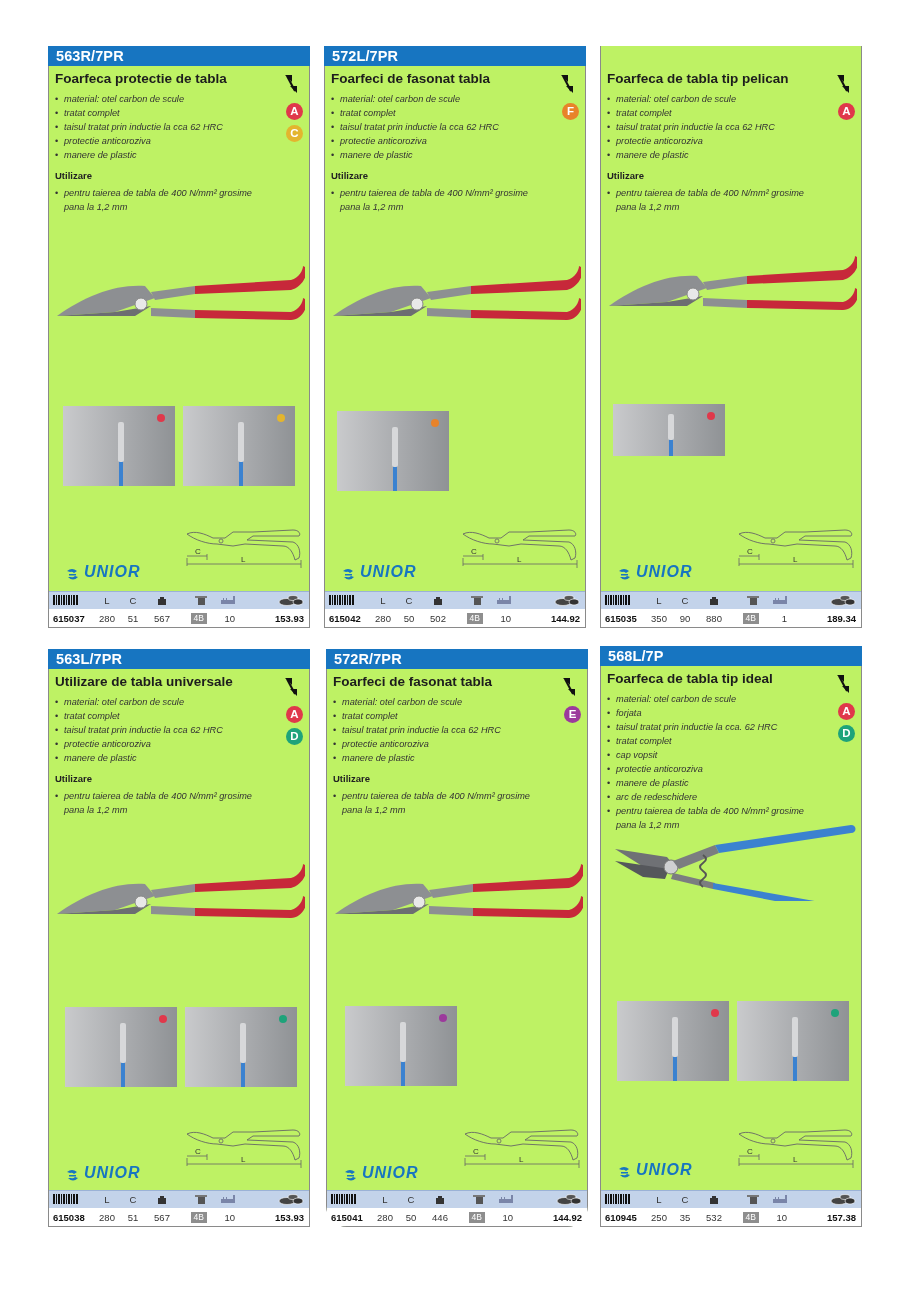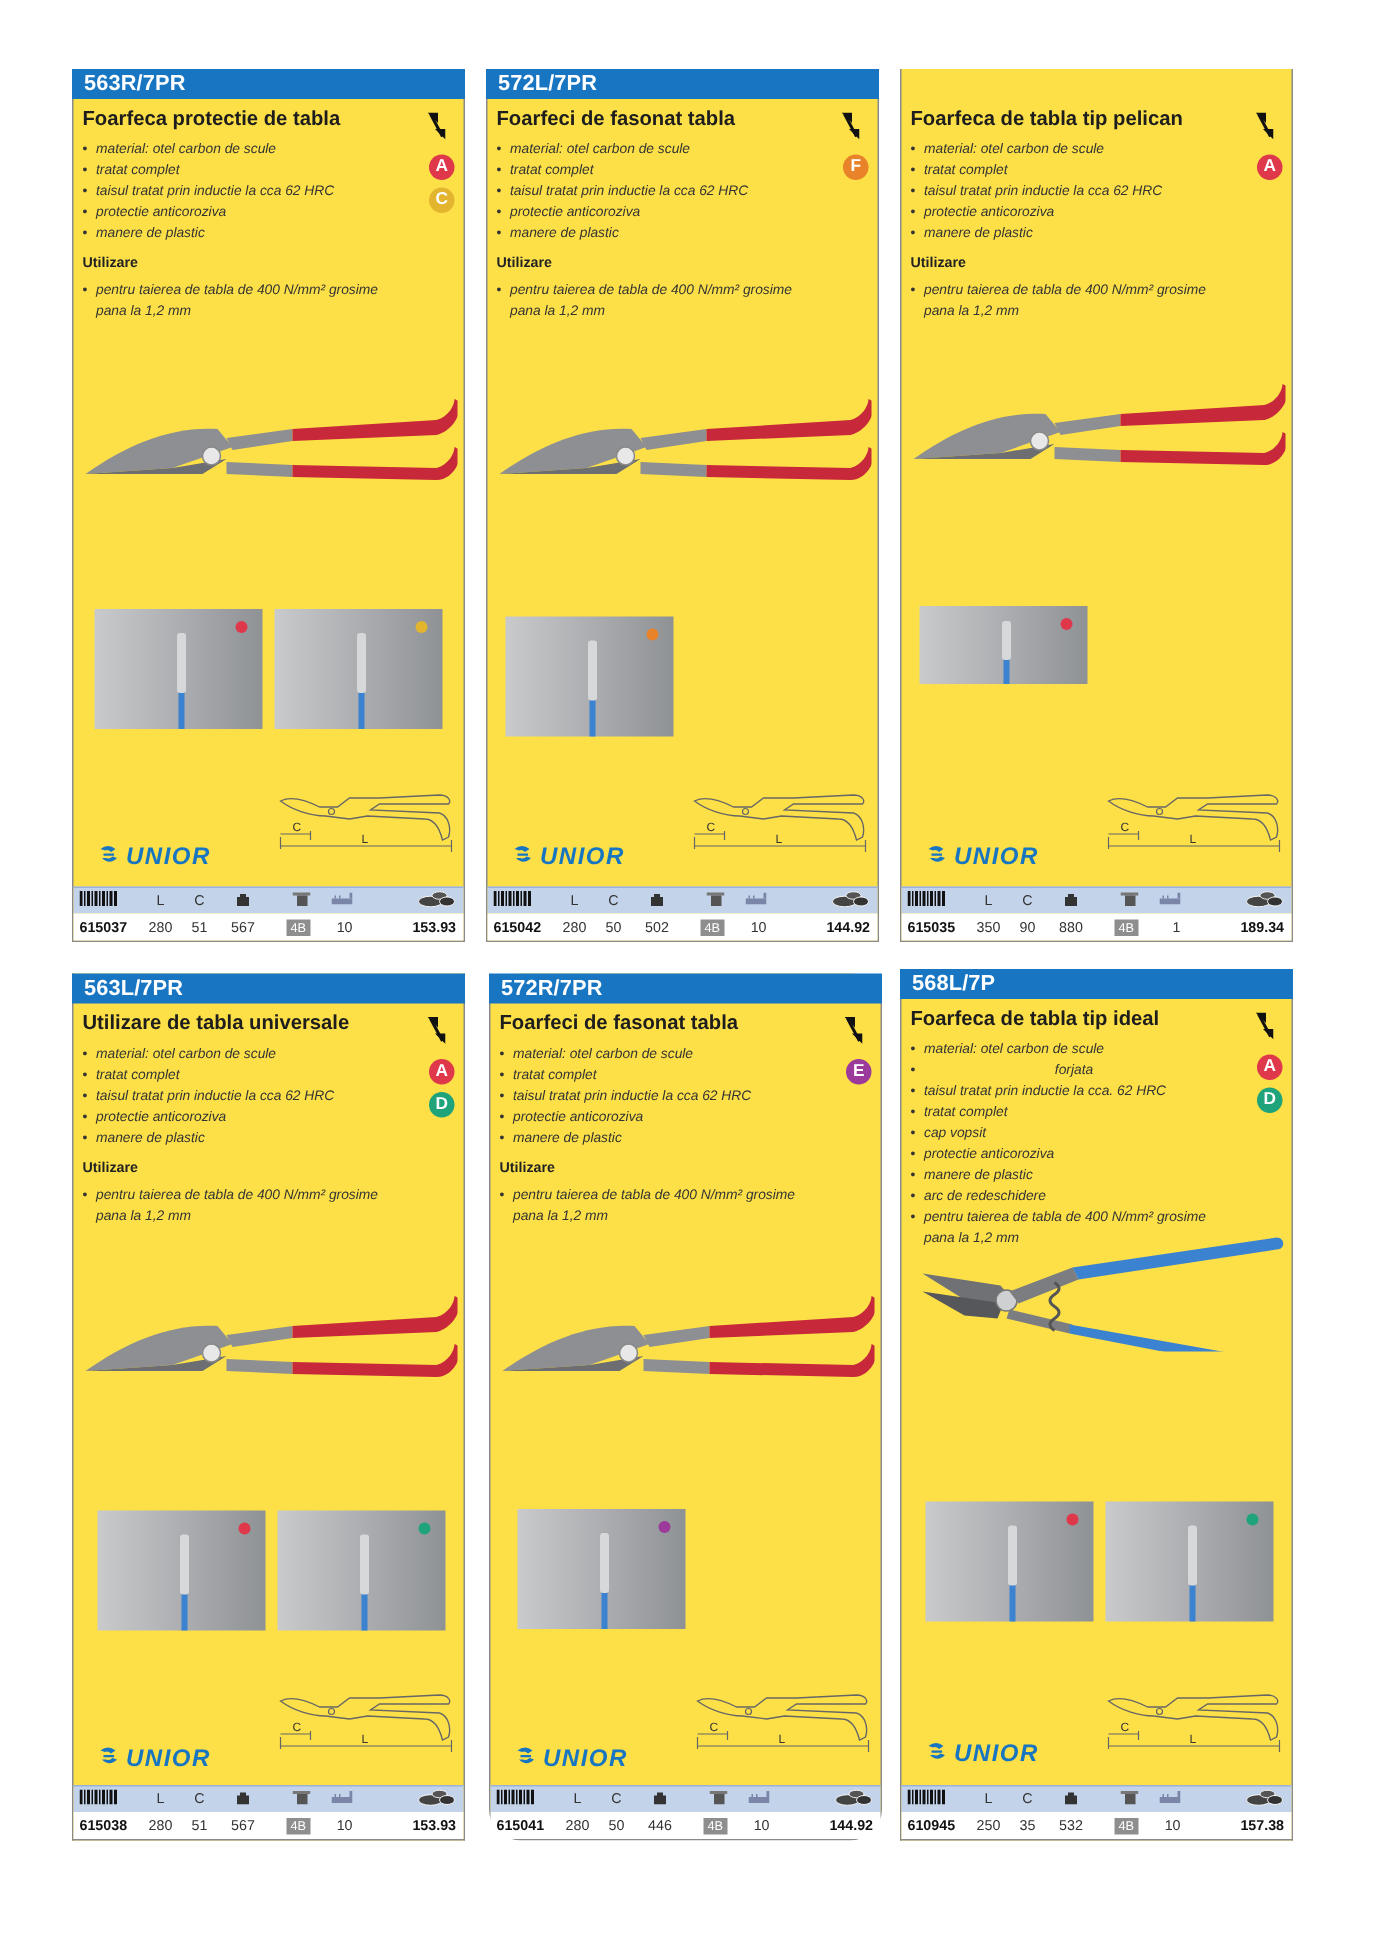--- a/index.html
+++ b/index.html
@@ -1,34 +1,34 @@
 <!DOCTYPE html>
 <html><head>
 <meta charset="utf-8">
 <style>
   html, body { margin:0; padding:0; background:#ffffff; }
   body { width:920px; height:1301px; position:relative; font-family:"Liberation Sans", sans-serif; color:#222; overflow:hidden; }
-  .card { position:absolute; width:262px; background:#fde047; border:1px solid #8a8a8a; border-top:none; box-sizing:border-box; }
+  .card { position:absolute; width:262px; background:#bef264; border:1px solid #8a8a8a; border-top:none; box-sizing:border-box; }
   .card-head { position:absolute; left:-1px; right:-1px; top:0; height:20px; background:#1775c1; color:#fff; font-weight:bold; font-size:14.5px; line-height:21px; padding-left:8px; letter-spacing:0.1px; }
   .card-title { position:absolute; left:6px; top:25px; font-weight:bold; font-size:13.5px; color:#1d1d1d; white-space:nowrap; }
   .cut-icon { position:absolute; right:12px; top:29px; width:12px; height:18px; }
   .badges { position:absolute; right:6px; top:57px; display:flex; flex-direction:column; gap:5px; }
   .badge { width:17px; height:17px; border-radius:50%; color:#fff; font-weight:bold; font-size:11.5px; line-height:17px; text-align:center; }
   ul.features { position:absolute; left:6px; top:46px; margin:0; padding:0; list-style:none; font-size:9.2px; font-style:italic; color:#333; line-height:14px; }
   ul.features li { padding-left:9px; position:relative; white-space:nowrap; }
   ul.features li::before { content:"•"; position:absolute; left:0; font-style:normal; }
   .usage-title { position:absolute; left:6px; font-size:9.5px; font-weight:bold; color:#222; }
   .usage { position:absolute; left:6px; font-size:9.2px; font-style:italic; color:#333; line-height:14px; margin:0; padding:0; list-style:none; }
   .usage li { padding-left:9px; position:relative; width:200px; }
   .usage li::before { content:"•"; position:absolute; left:0; font-style:normal; }
   .tool { position:absolute; }
   .photo { position:absolute; background:linear-gradient(90deg,#c9cacc 0%,#a9abae 55%,#8f9295 100%); }
   .photo .dot { position:absolute; width:8px; height:8px; border-radius:50%; top:8px; right:10px; }
   .diagram { position:absolute; width:122px; height:44px; }
-  .logo { position:absolute; left:16px; display:flex; align-items:flex-start; gap:4px; color:#1775c1; font-weight:bold; font-style:italic; font-size:16px; letter-spacing:1px; }
+  .logo { position:absolute; left:16px; display:flex; align-items:flex-end; gap:4px; color:#1775c1; font-weight:bold; font-style:italic; font-size:16px; letter-spacing:1px; }
   .logo .mark { width:15px; height:13px; }
   .specs { position:absolute; left:0; right:0; height:36px; }
   .specs .hdr { height:17px; background:#c3d3ea; display:flex; align-items:center; font-size:9.5px; color:#333; border-top:1px solid #9bb2d6; }
   .specs .row { height:18px; background:#fff; display:flex; align-items:center; font-size:9.5px; color:#333; }
   .c0 { width:42px; padding-left:4px; }
   .c1 { width:24px; text-align:center; }
   .c2 { width:28px; text-align:center; }
   .c3 { width:30px; text-align:center; }
   .c4 { width:30px; text-align:right; }
   .c5 { width:28px; text-align:right; }
@@ -574,21 +574,21 @@
       <polygon points="0,0 7,0 7,7" fill="#111"></polygon>
       <line x1="2" y1="1" x2="10" y2="16" stroke="#111" stroke-width="2"></line>
       <polygon points="5,11 12,11 12,18" fill="#111"></polygon>
     </svg>
     <div class="badges">
         <div class="badge" style="background: rgb(224, 56, 75);">A</div>
         <div class="badge" style="background: rgb(30, 163, 122);">D</div>
       </div>
     <ul class="features">
         <li style="white-space: nowrap;">material: otel carbon de scule</li>
-        <li style="white-space: nowrap; text-align: center;">forjata</li>
+        <li style="white-space: nowrap;">forjata</li>
         <li style="white-space: nowrap;">taisul tratat prin inductie la cca. 62 HRC</li>
         <li style="white-space: nowrap;">tratat complet</li>
         <li style="white-space: nowrap; font-style: italic;">cap vopsit</li>
         <li style="white-space: nowrap;">protectie anticoroziva</li>
         <li style="white-space: nowrap;">manere de plastic</li>
         <li style="white-space: nowrap;">arc de redeschidere</li>
         <li style="white-space: normal; width: 200px;">pentru taierea de tabla de 400 N/mm² grosime pana la 1,2 mm</li>
       </ul>
 
     <svg class="tool" width="250" height="80" viewBox="0 0 250 80" style="left: 6px; top: 175px;">

